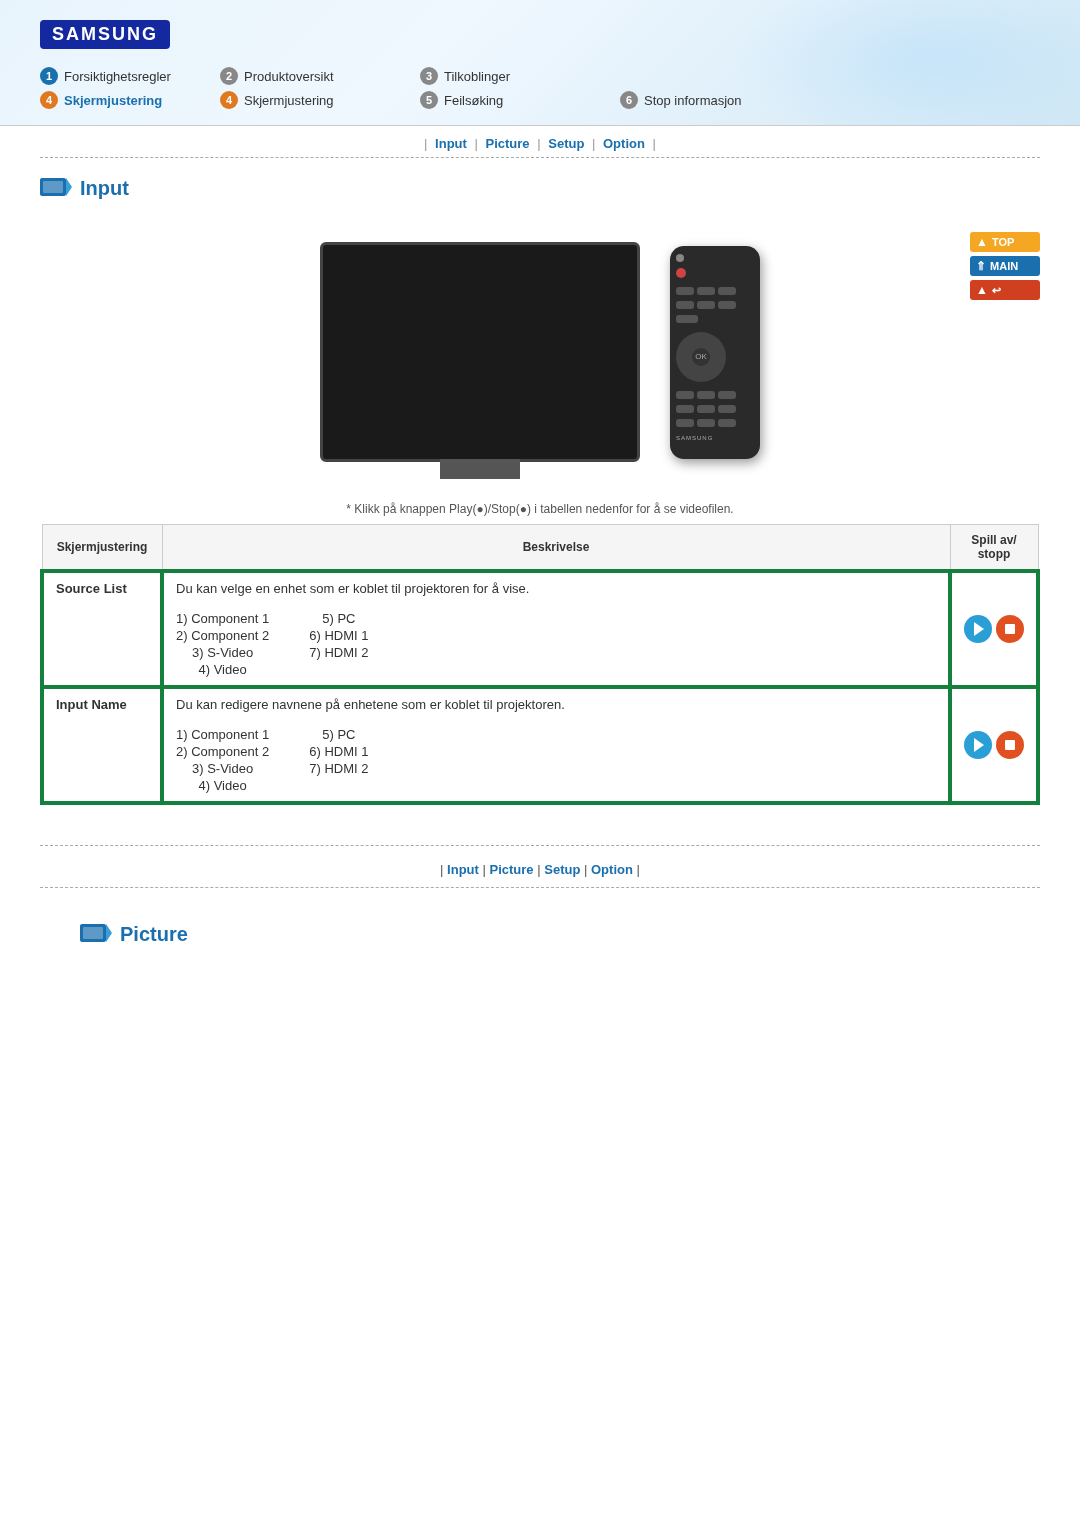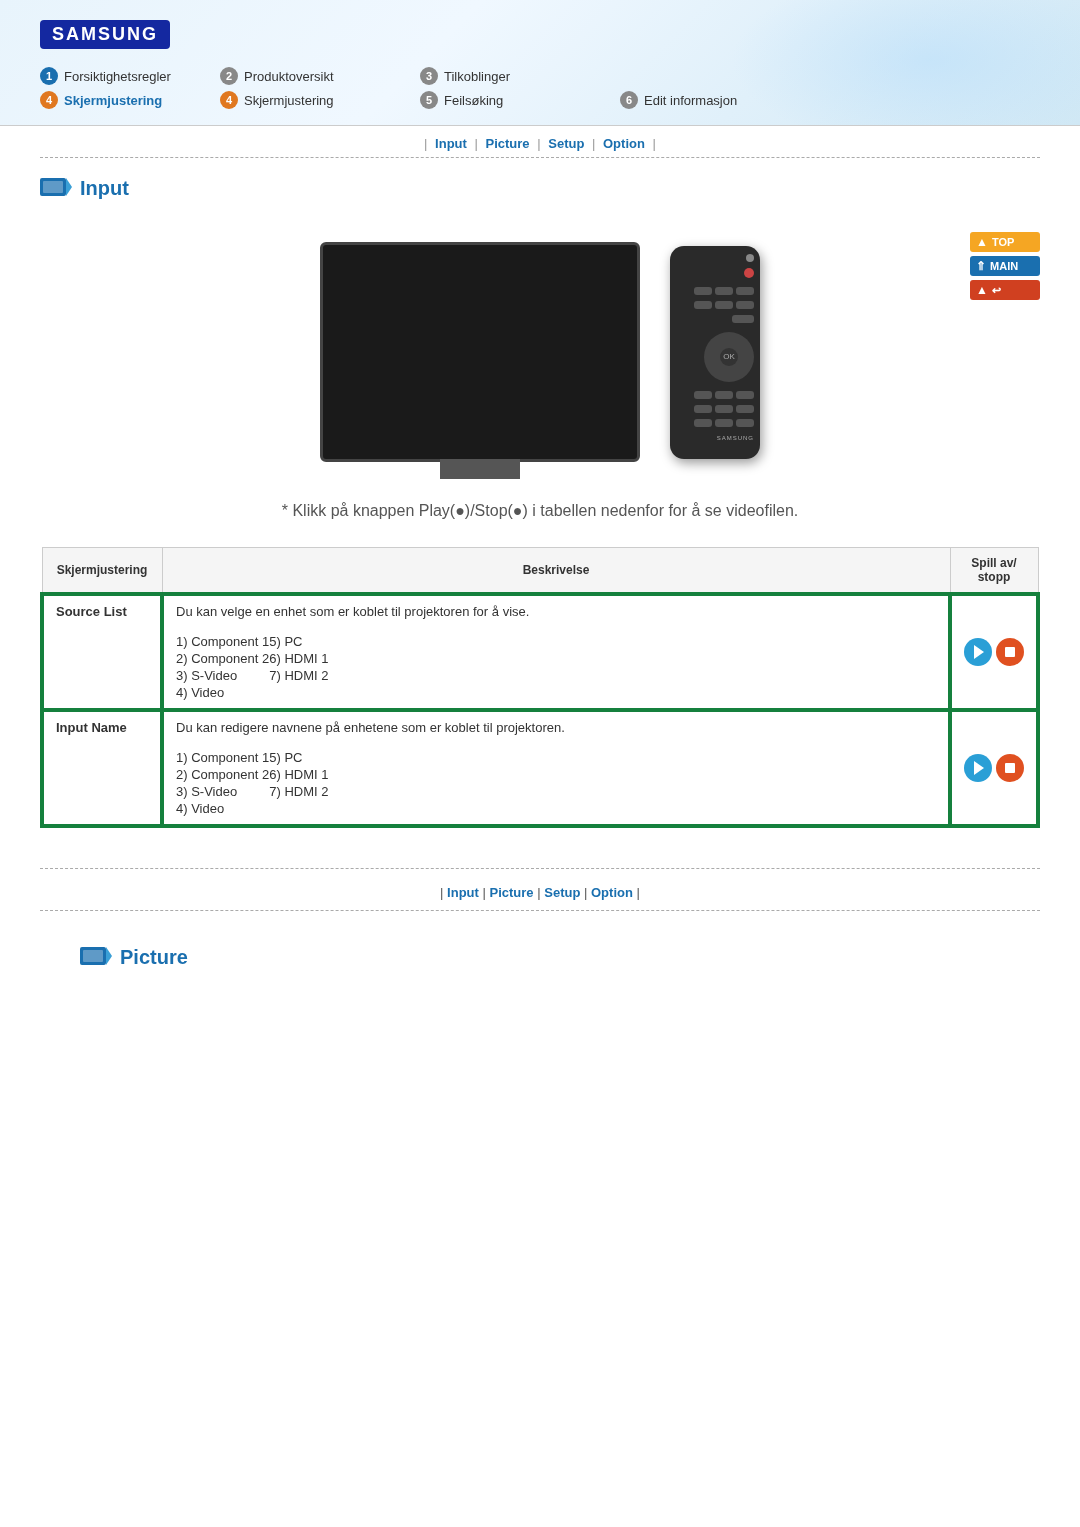--- a/index.html
+++ b/index.html
@@ -146,21 +146,21 @@
     }
 
     
     .remote {
       width: 90px;
       background: #2a2a2a;
       border-radius: 14px;
       padding: 8px 6px;
       display: flex;
       flex-direction: column;
-      align-items: flex-end;
+      align-items: flex-start;
       gap: 4px;
       box-shadow: 2px 4px 12px rgba(0,0,0,0.4);
       flex-shrink: 0;
     }
     .remote-top-dot {
       width: 8px; height: 8px;
       background: #888;
       border-radius: 50%;
       margin-bottom: 2px;
     }
@@ -239,23 +239,23 @@
     .btn-top { background: #f5a623; color: #fff; }
     .btn-main { background: #1a6faf; color: #fff; }
     .btn-back { background: #d04020; color: #fff; }
     .side-nav-arrow {
       font-size: 12px;
     }
 
     
     .info-note {
       text-align: center;
-      font-size: 16px;
+      font-size: 12px;
       color: #555;
-      margin: 20px 0 27px 0;
+      margin: 20px 0 8px 0;
     }
 
     
     .info-table {
       width: 100%;
       border-collapse: collapse;
       border: 1px solid #ccc;
       font-size: 13px;
     }
     .info-table th {
@@ -322,20 +322,22 @@
     }
     .stop-btn::after {
       content: '';
       width: 10px;
       height: 10px;
       background: #fff;
       border-radius: 1px;
     }
     .list-cols {
       display: flex;
+      gap: 40px;
+      text-align: center;
     }
     .list-col {
       display: flex;
       flex-direction: column;
       gap: 2px;
     }
 
     
     .bottom-nav {
       text-align: center;
@@ -390,21 +392,21 @@
     <div class="nav-item nav-row2">
       <span class="num num-orange">4</span>
       <span>Skjermjustering</span>
     </div>
     <div class="nav-item nav-row2">
       <span class="num num-gray">5</span>
       <span>Feilsøking</span>
     </div>
     <div class="nav-item nav-row2">
       <span class="num num-gray">6</span>
-      <span>Edit informasjon</span>
+      <span>Stop informasjon</span>
     </div>
   </div>
 </div>
 
 <div class="topnav">
   <span class="separator">|</span>
   <a href="#">Input</a>
   <span class="separator">|</span>
   <a href="#">Picture</a>
   <span class="separator">|</span>

